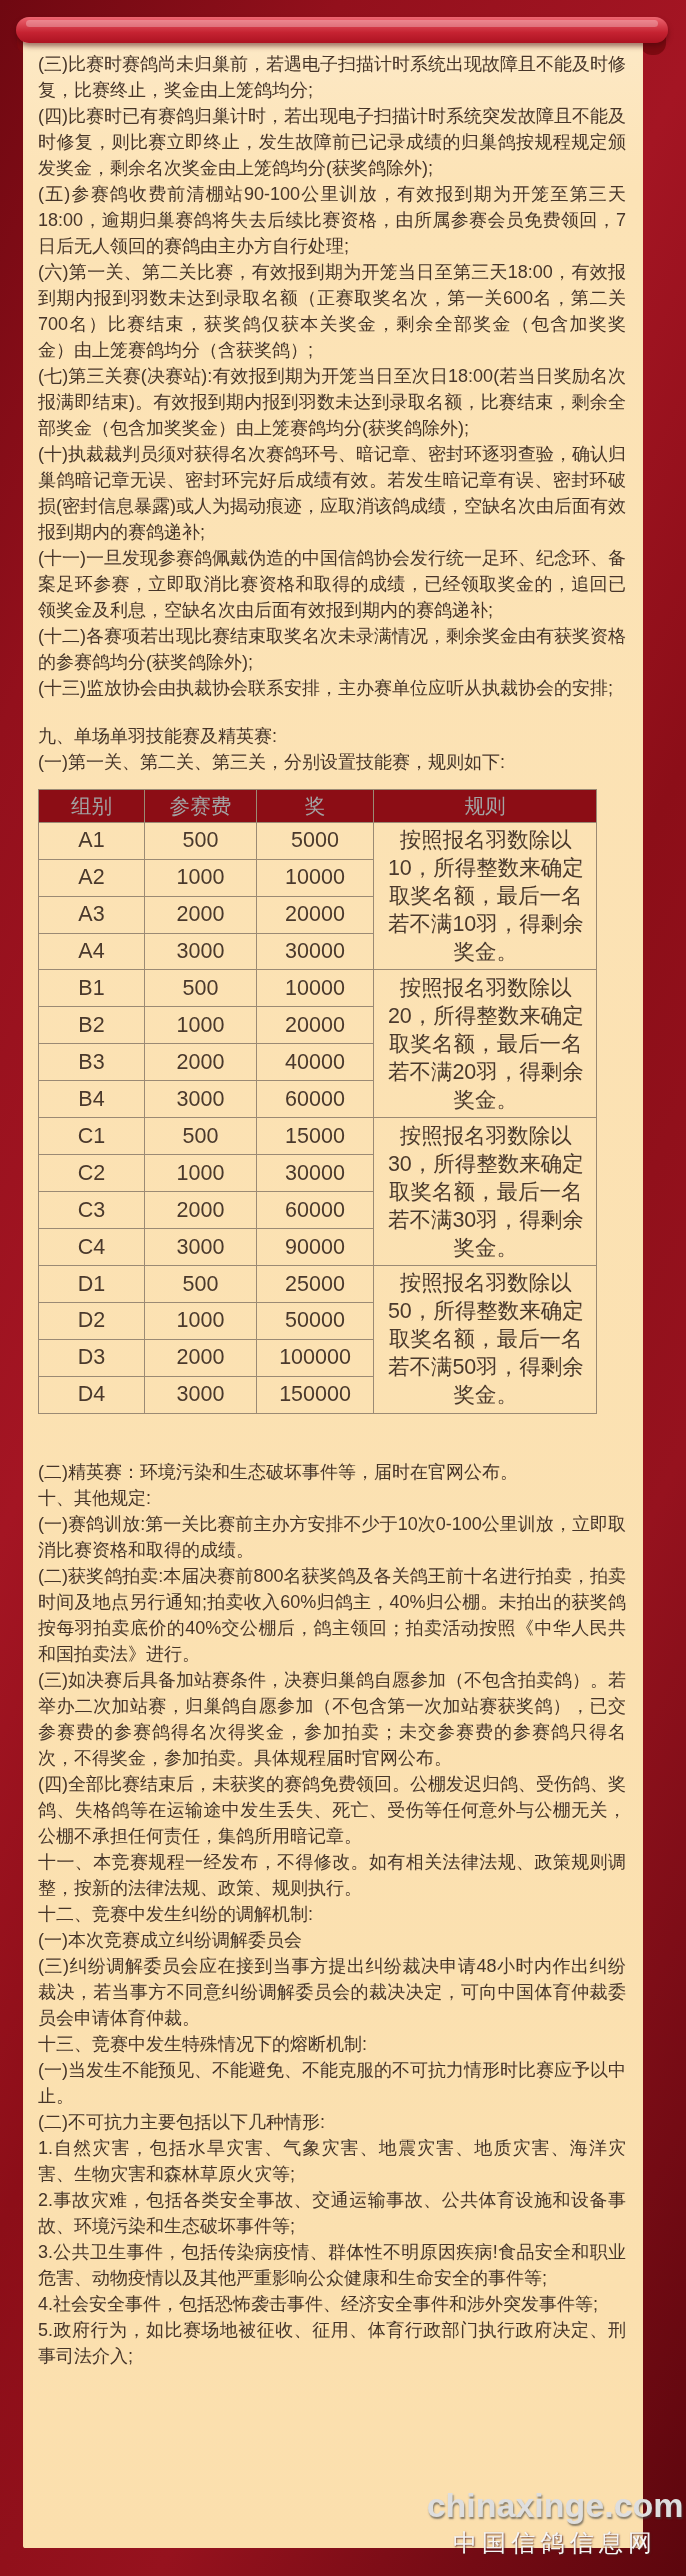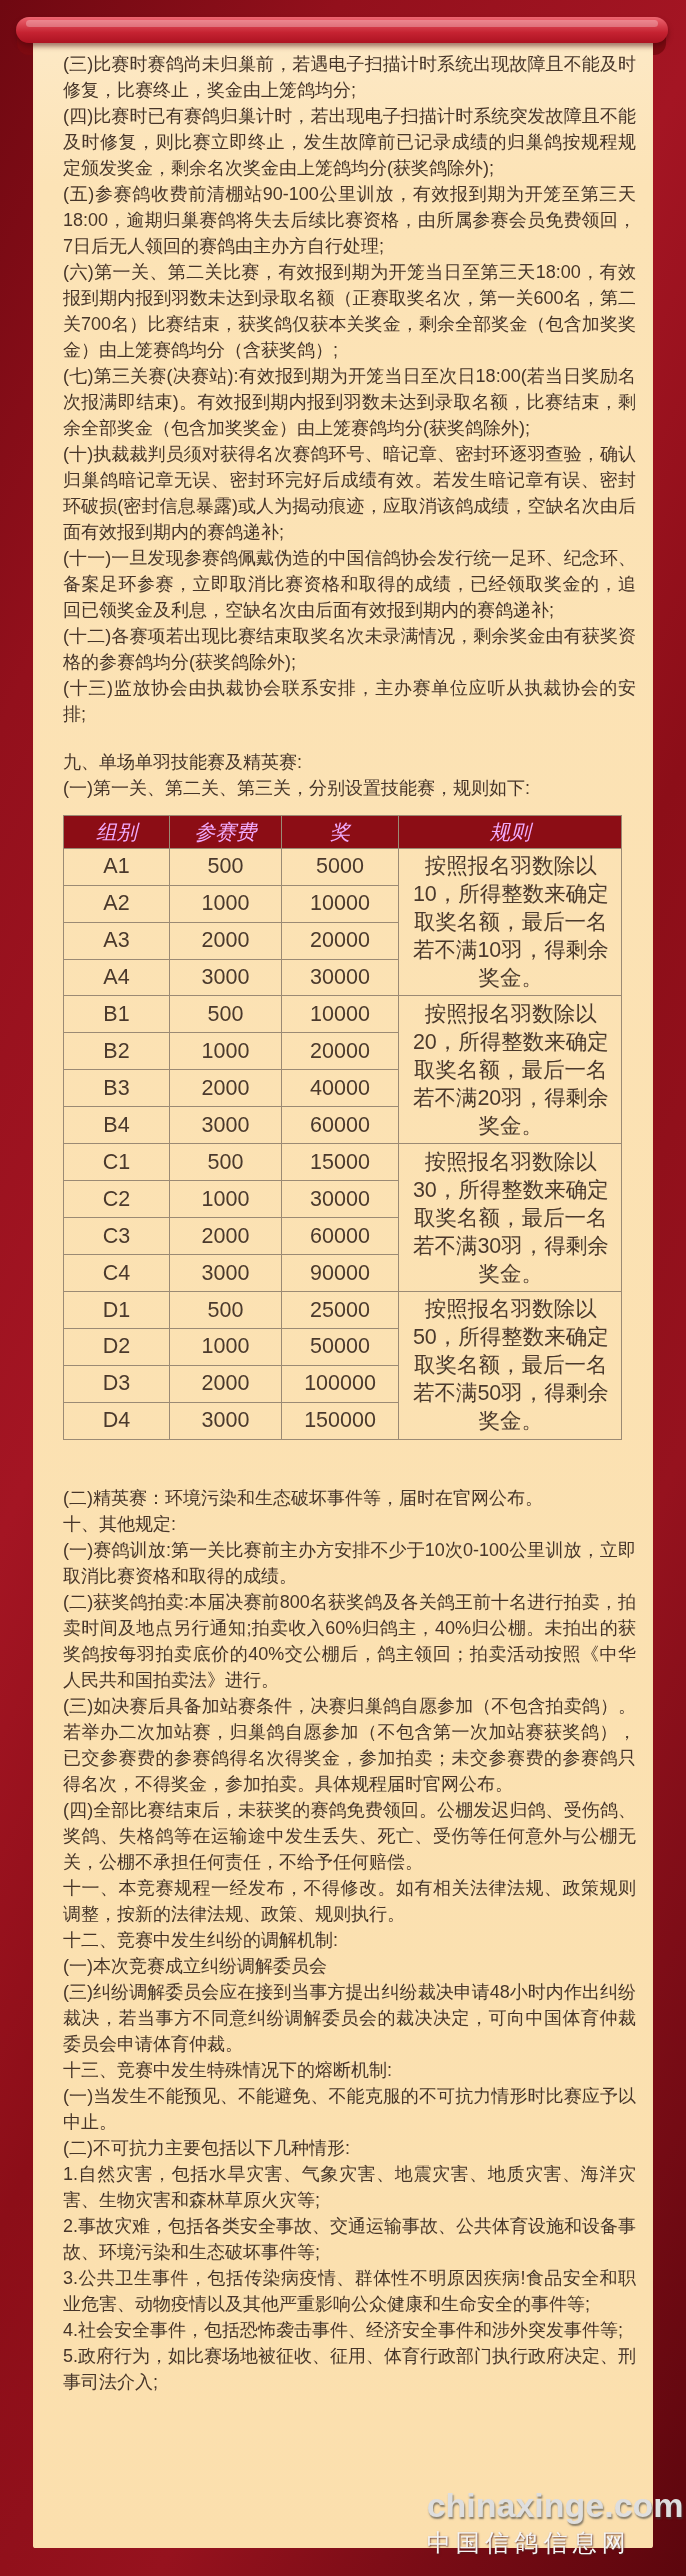--- a/index.html
+++ b/index.html
@@ -19,57 +19,56 @@
     background:rgba(255,255,255,.28);
   }
   .roller-curl{
     position:absolute;top:36px;width:26px;height:19px;background:#7c0a11;z-index:1;
     border-radius:0 0 12px 12px;
   }
   .roller-curl.left{left:17px;}
   .roller-curl.right{right:20.6px;}
   
   .paper{
-    position:absolute;left:33px;top:34px;width:620px;height:2514px;z-index:2;
+    position:absolute;left:23px;top:34px;width:620px;height:2514px;z-index:2;
     background:linear-gradient(#fde9c6,#fce3b6 6%,#fbe0af 90%,#fbdfad);
     border-radius:2.6px;overflow:hidden;box-sizing:border-box;
-    padding:17px 17px 0 30px;
+    padding:17px 17px 0 15px;
     box-shadow:inset 0 6.9px 8.6px -6.9px rgba(140,30,25,.45);
   }
   .para{
     margin:0;font-size:18px;line-height:26px;color:#463529;text-align:justify;
   }
   .heading9{margin-top:22px;}
   
   table.skill{
     border-collapse:collapse;margin-top:13.7px;width:558px;table-layout:fixed;
   }
   table.skill th,table.skill td{
     border:0.9px solid #9b8a74;box-sizing:border-box;
   }
   table.skill th{
-    background:#8c0d15;color:#f0abfc;font-size:20.6px;font-weight:normal;height:33px;
+    background:#8c0d15;color:#a3a3a3;font-size:20.6px;font-weight:normal;height:33px;
     text-align:center;
-    font-style:italic;
   }
   table.skill td{
     height:31px;text-align:center;font-size:21.5px;color:#4a392c;background:transparent;
   }
   td.rule-cell{
     font-size:19px;line-height:28px;text-align:justify;vertical-align:middle;
     padding:3.4px 6.9px 3.4px 8.6px;color:#463529;
   }
   .col-group{width:106px;}
   .col-fee{width:112px;}
   .col-prize{width:117px;}
   .col-rule{width:223px;}
   .gap-top-lg{margin-top:45px;}
   
   .watermark{
-    position:absolute;right:3.4px;top:2487px;z-index:5;text-align:left;
+    position:absolute;right:3.4px;top:2487px;z-index:5;text-align:center;
   }
   .wm1{
     font-size:34px;font-weight:bold;color:#dedede;letter-spacing:0px;line-height:36px;
     text-shadow:0.9px 1.7px 1.7px rgba(60,60,60,.6);
   }
   .wm2{
     margin-top:8.6px;font-size:24px;color:#f5f5f5;letter-spacing:5.2px;line-height:22px;
     text-shadow:0.9px 0.9px 1.7px rgba(80,30,30,.85);
   }
 </style>
@@ -198,21 +197,21 @@
         </tr>
       </tbody>
   </table>
 
   <div id="after-container">
       <p class="para gap-top-lg">(二)精英赛：环境污染和生态破坏事件等，届时在官网公布。</p>
       <p class="para">十、其他规定:</p>
       <p class="para">(一)赛鸽训放:第一关比赛前主办方安排不少于10次0-100公里训放，立即取消比赛资格和取得的成绩。</p>
       <p class="para">(二)获奖鸽拍卖:本届决赛前800名获奖鸽及各关鸽王前十名进行拍卖，拍卖时间及地点另行通知;拍卖收入60%归鸽主，40%归公棚。未拍出的获奖鸽按每羽拍卖底价的40%交公棚后，鸽主领回；拍卖活动按照《中华人民共和国拍卖法》进行。</p>
       <p class="para">(三)如决赛后具备加站赛条件，决赛归巢鸽自愿参加（不包含拍卖鸽）。若举办二次加站赛，归巢鸽自愿参加（不包含第一次加站赛获奖鸽），已交参赛费的参赛鸽得名次得奖金，参加拍卖；未交参赛费的参赛鸽只得名次，不得奖金，参加拍卖。具体规程届时官网公布。</p>
-      <p class="para">(四)全部比赛结束后，未获奖的赛鸽免费领回。公棚发迟归鸽、受伤鸽、奖鸽、失格鸽等在运输途中发生丢失、死亡、受伤等任何意外与公棚无关，公棚不承担任何责任，不给予任何赔偿。</p>
+      <p class="para">(四)全部比赛结束后，未获奖的赛鸽免费领回。公棚发迟归鸽、受伤鸽、奖鸽、失格鸽等在运输途中发生丢失、死亡、受伤等任何意外与公棚无关，公棚不承担任何责任，集鸽所用暗记章。</p>
       <p class="para">十一、本竞赛规程一经发布，不得修改。如有相关法律法规、政策规则调整，按新的法律法规、政策、规则执行。</p>
       <p class="para">十二、竞赛中发生纠纷的调解机制:</p>
       <p class="para">(一)本次竞赛成立纠纷调解委员会</p>
       <p class="para">(三)纠纷调解委员会应在接到当事方提出纠纷裁决申请48小时内作出纠纷裁决，若当事方不同意纠纷调解委员会的裁决决定，可向中国体育仲裁委员会申请体育仲裁。</p>
       <p class="para">十三、竞赛中发生特殊情况下的熔断机制:</p>
       <p class="para">(一)当发生不能预见、不能避免、不能克服的不可抗力情形时比赛应予以中止。</p>
       <p class="para">(二)不可抗力主要包括以下几种情形:</p>
       <p class="para">1.自然灾害，包括水旱灾害、气象灾害、地震灾害、地质灾害、海洋灾害、生物灾害和森林草原火灾等;</p>
       <p class="para">2.事故灾难，包括各类安全事故、交通运输事故、公共体育设施和设备事故、环境污染和生态破坏事件等;</p>
       <p class="para">3.公共卫生事件，包括传染病疫情、群体性不明原因疾病!食品安全和职业危害、动物疫情以及其他严重影响公众健康和生命安全的事件等;</p>

